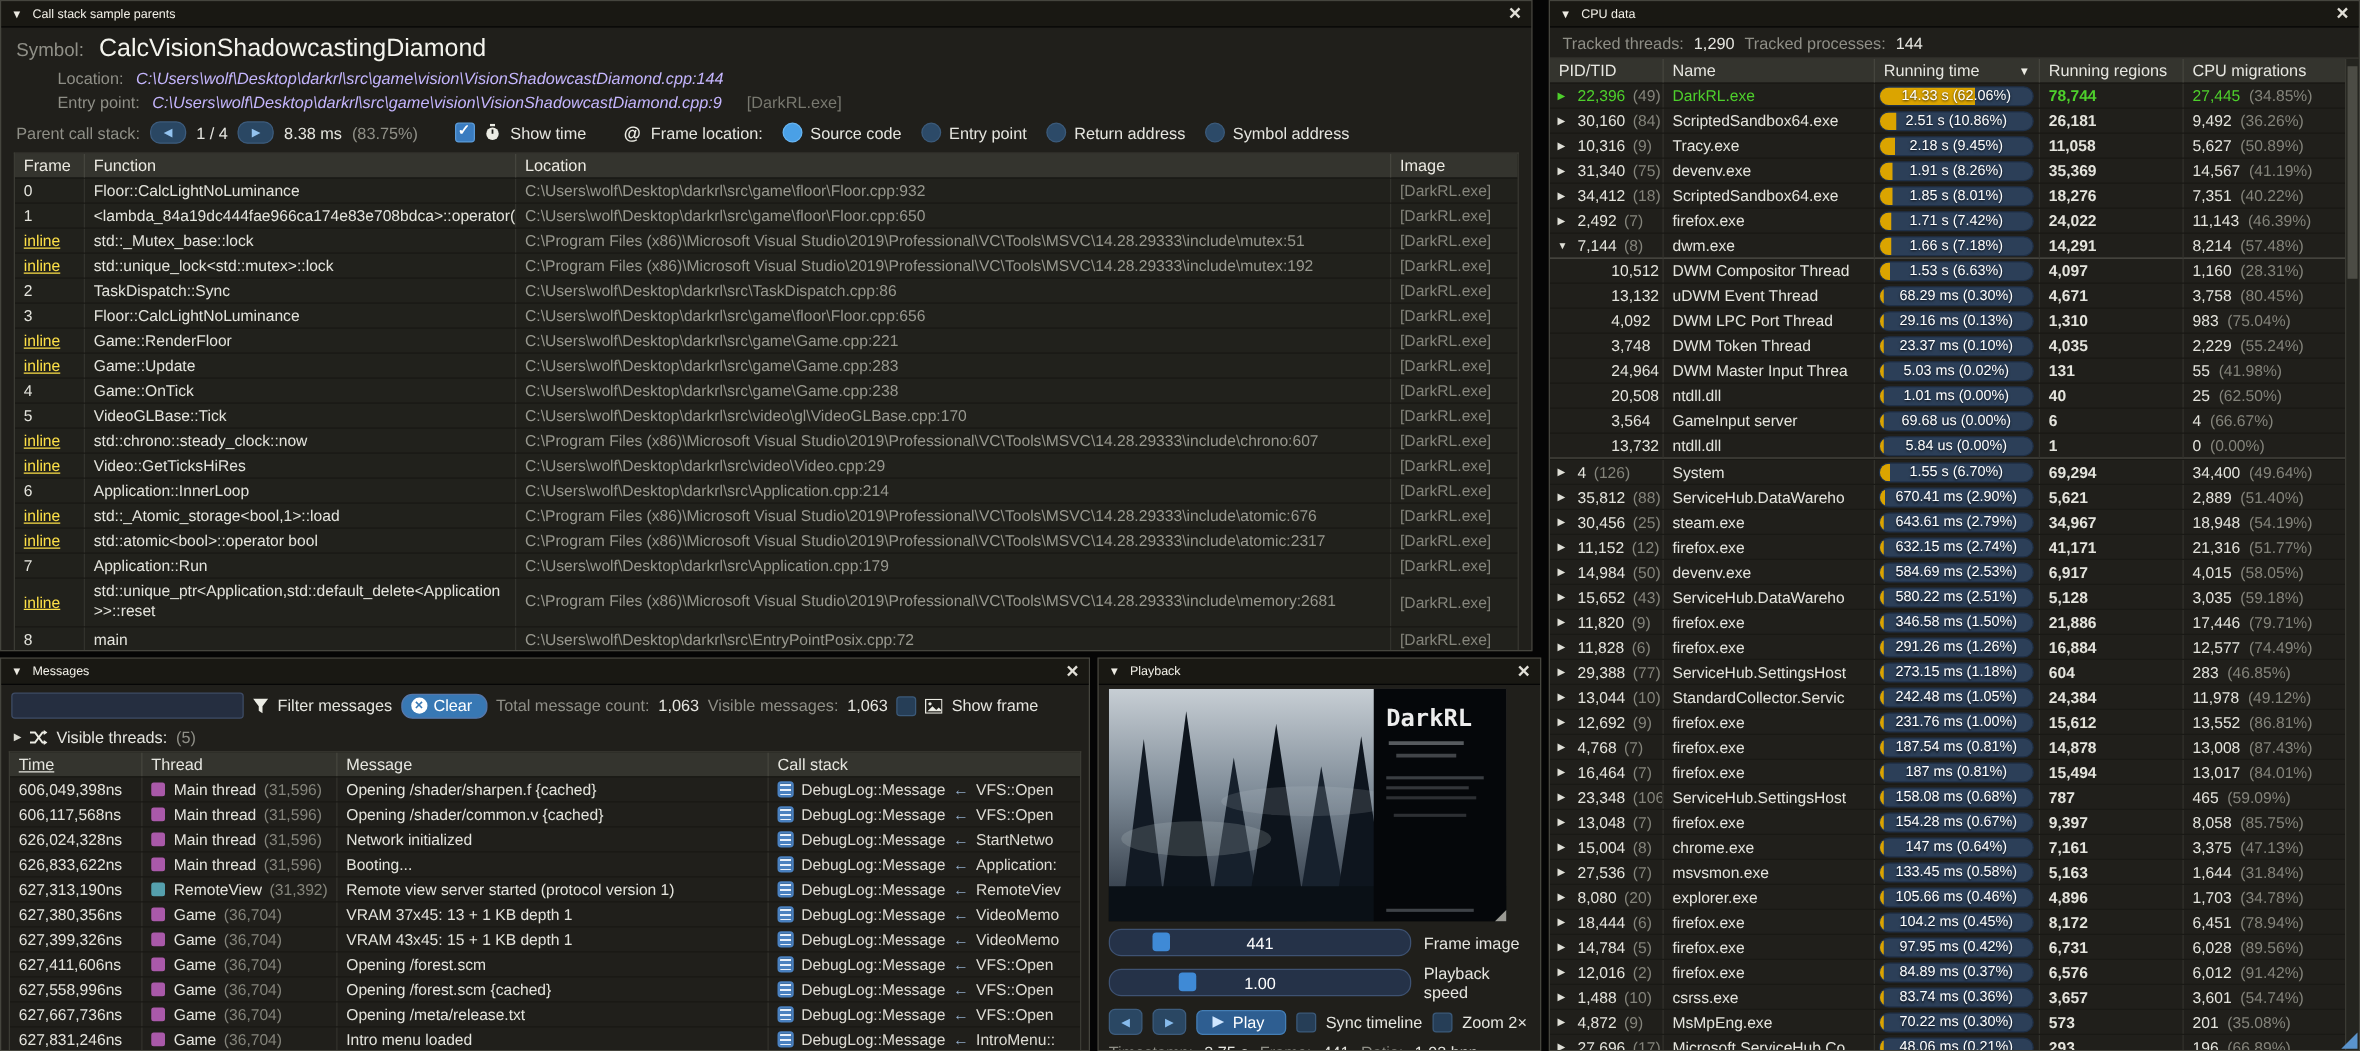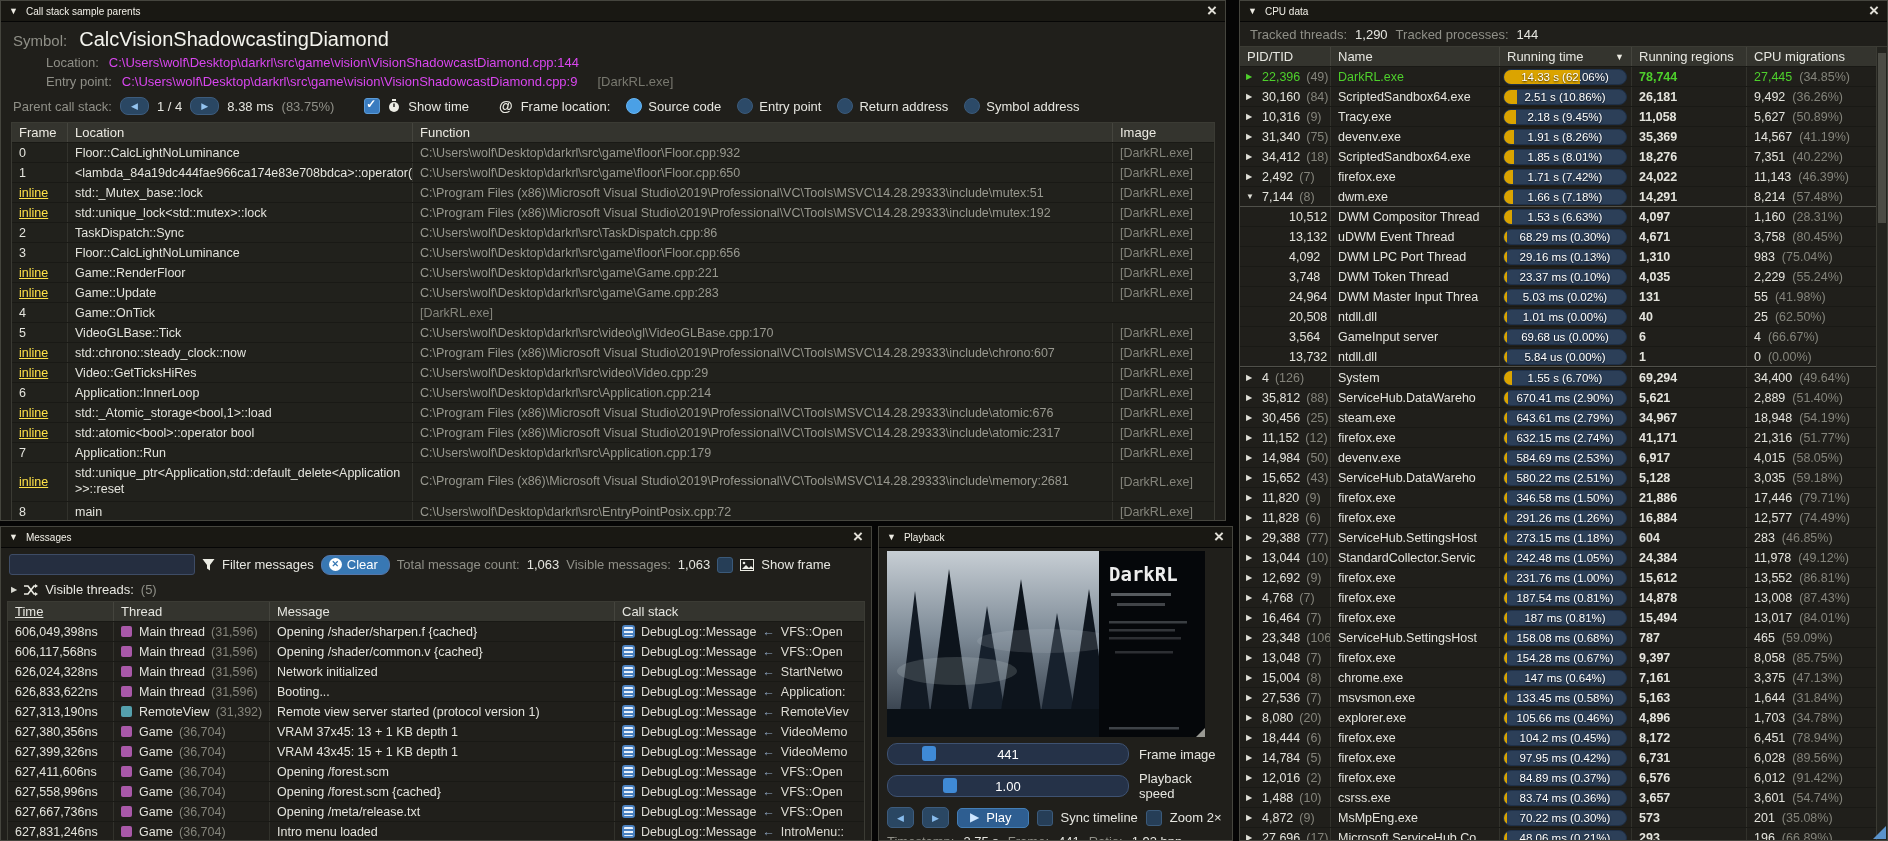--- a/index.html
+++ b/index.html
@@ -14,21 +14,21 @@
   .titlebar .tri{font-size:9px;color:#eceae2;}
   .titlebar .t{font-size:10px;color:#f2f0e8;}
   .titlebar .close{margin-left:auto;color:#e2e0d8;font-size:17px;line-height:14px;font-weight:bold;}
 
   
   .cs-info{padding:6px 12px 2px;flex:none;}
   .lbl{color:#8f8f87;}
   .sym-line{display:flex;align-items:baseline;gap:12px;font-size:15px;}
   .sym-name{font-size:20px;color:#f4f4ee;}
   .path-line{font-size:13px;margin-top:4px;display:flex;gap:10px;align-items:baseline;margin-left:33px;}
-  .path-val{color:#d946ef;}
+  .path-val{color:#c4b5fd;font-style:italic;}
   .module{color:#78786f;margin-left:10px;}
   .cs-toolbar{display:flex;align-items:center;gap:8px;padding:6px 12px 5px;font-size:13px;flex:none;}
   .navbtn{width:27px;height:16px;border-radius:8px;background:#2a4763;border:1px solid #3d5c7d;display:flex;align-items:center;justify-content:center;color:#93c3ef;font-size:9px;}
   .sp{width:14px;}
   .cb{width:14px;height:14px;border-radius:3px;background:#263e57;border:1px solid #3b5a7a;flex:none;position:relative;}
   .cb.checked{background:#3a7cc0;border-color:#5b9bd8;}
   .cb.checked::after{content:"✓";position:absolute;left:1px;top:-2px;color:#fff;font-size:12px;font-weight:bold;}
   .at{font-weight:bold;font-size:14px;color:#ecece4;}
   .radio{width:14px;height:14px;border-radius:50%;background:#2c4a68;border:1px solid #3b5a7a;flex:none;}
   .radio.sel{background:#4aa0e6;border-color:#67b5f2;}
@@ -178,22 +178,22 @@
           <span>Return address</span>
         </span>
       <span class="ritem">
           <span class="radio"></span>
           <span>Symbol address</span>
         </span>
     </div>
     <div class="cs-table">
       <div class="grid-cs cs-head">
         <div>Frame</div>
+        <div>Function</div>
         <div>Location</div>
-        <div>Function</div>
         <div>Image</div>
       </div>
       <div id="cs-body">
           <div class="cs-row">
             <div class="c-frame">0</div>
             <div class="c-fn">Floor::CalcLightNoLuminance</div>
             <div class="c-loc">C:\Users\wolf\Desktop\darkrl\src\game\floor\Floor.cpp:932</div>
             <div class="c-img">[DarkRL.exe]</div>
           </div>
           <div class="cs-row">
@@ -234,20 +234,21 @@
           </div>
           <div class="cs-row is-inline">
             <div class="c-frame">inline</div>
             <div class="c-fn">Game::Update</div>
             <div class="c-loc">C:\Users\wolf\Desktop\darkrl\src\game\Game.cpp:283</div>
             <div class="c-img">[DarkRL.exe]</div>
           </div>
           <div class="cs-row">
             <div class="c-frame">4</div>
             <div class="c-fn">Game::OnTick</div>
+            <div class="c-loc">C:\Users\wolf\Desktop\darkrl\src\game\Game.cpp:238</div>
             <div class="c-img">[DarkRL.exe]</div>
           </div>
           <div class="cs-row">
             <div class="c-frame">5</div>
             <div class="c-fn">VideoGLBase::Tick</div>
             <div class="c-loc">C:\Users\wolf\Desktop\darkrl\src\video\gl\VideoGLBase.cpp:170</div>
             <div class="c-img">[DarkRL.exe]</div>
           </div>
           <div class="cs-row is-inline">
             <div class="c-frame">inline</div>

